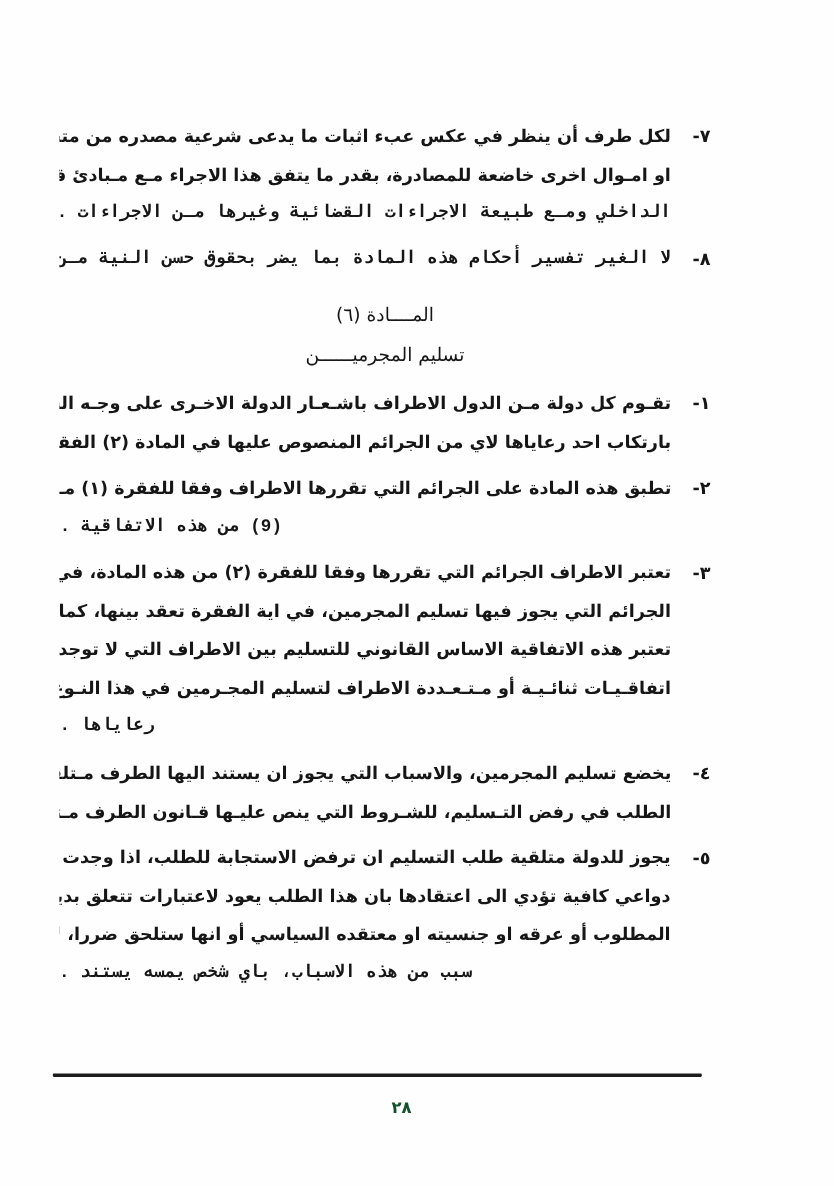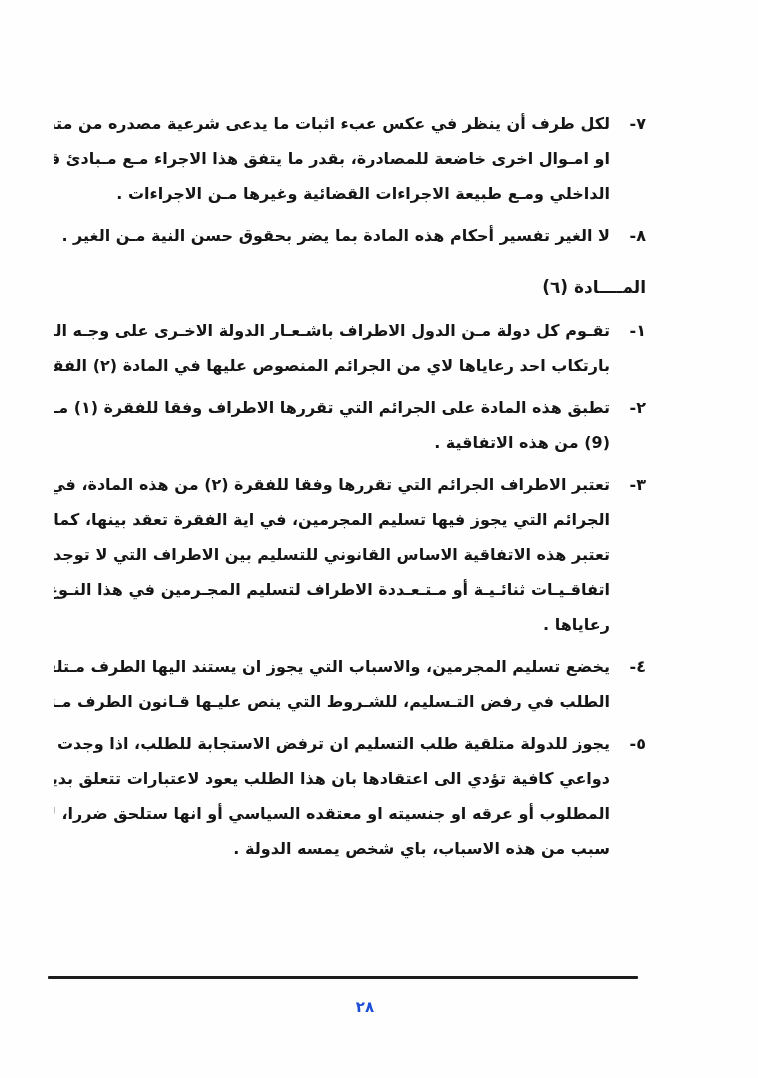--- a/index.html
+++ b/index.html
@@ -34,46 +34,45 @@
     text-align: right;
   }
   .lines { flex: 1; overflow: hidden; }
   .line {
     font-size: 16px;
     font-weight: 700;
     line-height: 35px;
     white-space: nowrap;
   }
   .line.full { text-align: justify; text-align-last: justify; }
-  .line.last { text-align: right; }
+  .line.last { text-align: left; font-family: Liberation Mono, monospace; }
   .heading {
     text-align: center;
     margin: 16px 0 8px 0;
   }
   .heading .title,
   .heading .subtitle {
     font-size: 17px;
-    font-weight: 700;
+    font-weight: 400;
     line-height: 36px;
-    text-align: right;
   }
   .footer-rule {
     position: absolute;
     top: 976px; left: 48px;
     width: 590px; height: 3px;
     background: #1c1c1c;
     border-radius: 1px;
   }
   .page-number {
     position: absolute;
     top: 998px; left: 0; right: 28px;
     text-align: center;
     font-size: 15px;
     font-weight: 700;
-    color: #1d4ed8;
+    color: #14532d;
   }
 </style>
 </head>
 <body>
 
 <div class="page">
 
   <div class="content">
 
     <div class="list">
@@ -90,20 +89,21 @@
         <div class="item">
           <span class="num">٨-</span>
           <div class="lines">
             <div class="line last">لا الغير تفسير أحكام هذه المادة بما يضر بحقوق حسن النية مـن الغير .</div>
           </div>
         </div>
       </div>
 
     <div class="heading">
       <div class="title">المــــادة (٦)</div>
+      <div class="subtitle">تسليم المجرميــــــن</div>
     </div>
 
     <div class="list">
 
         <div class="item">
           <span class="num">١-</span>
           <div class="lines">
             <div class="line full">تقـوم كل دولة مـن الدول الاطراف باشـعـار الدولة الاخـرى على وجـه السـرعـة</div>
             <div class="line full">بارتكاب احد رعاياها لاي من الجرائم المنصوص عليها في المادة (٢) الفقرة (١)</div>
           </div>
@@ -135,21 +135,21 @@
             <div class="line full">الطلب في رفض التـسليم، للشـروط التي ينص عليـها قـانون الطرف مـتلقي</div>
           </div>
         </div>
 
         <div class="item">
           <span class="num">٥-</span>
           <div class="lines">
             <div class="line full">يجوز للدولة متلقية طلب التسليم ان ترفض الاستجابة للطلب، اذا وجدت لديها</div>
             <div class="line full">دواعي كافية تؤدي الى اعتقادها بان هذا الطلب يعود لاعتبارات تتعلق بدين</div>
             <div class="line full">المطلوب أو عرقه او جنسيته او معتقده السياسي أو انها ستلحق ضررا، لاي</div>
-            <div class="line last">سبب من هذه الاسباب، باي شخص يمسه الدولة .</div>
+            <div class="line last">سبب من هذه الاسباب، باي شخص يمسه يستند .</div>
           </div>
         </div>
       </div>
 
   </div>
 
   <div class="footer-rule"></div>
 
   <div class="page-number">٢٨</div>
 

